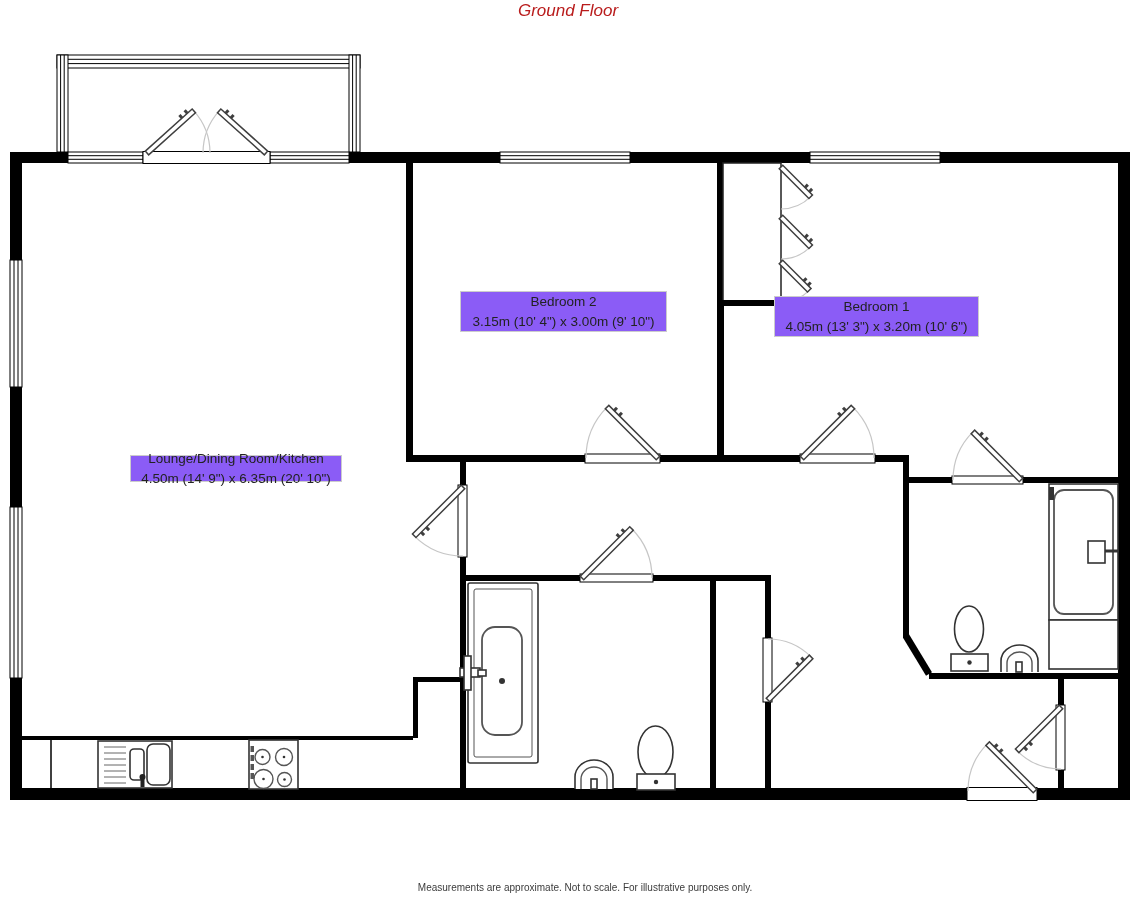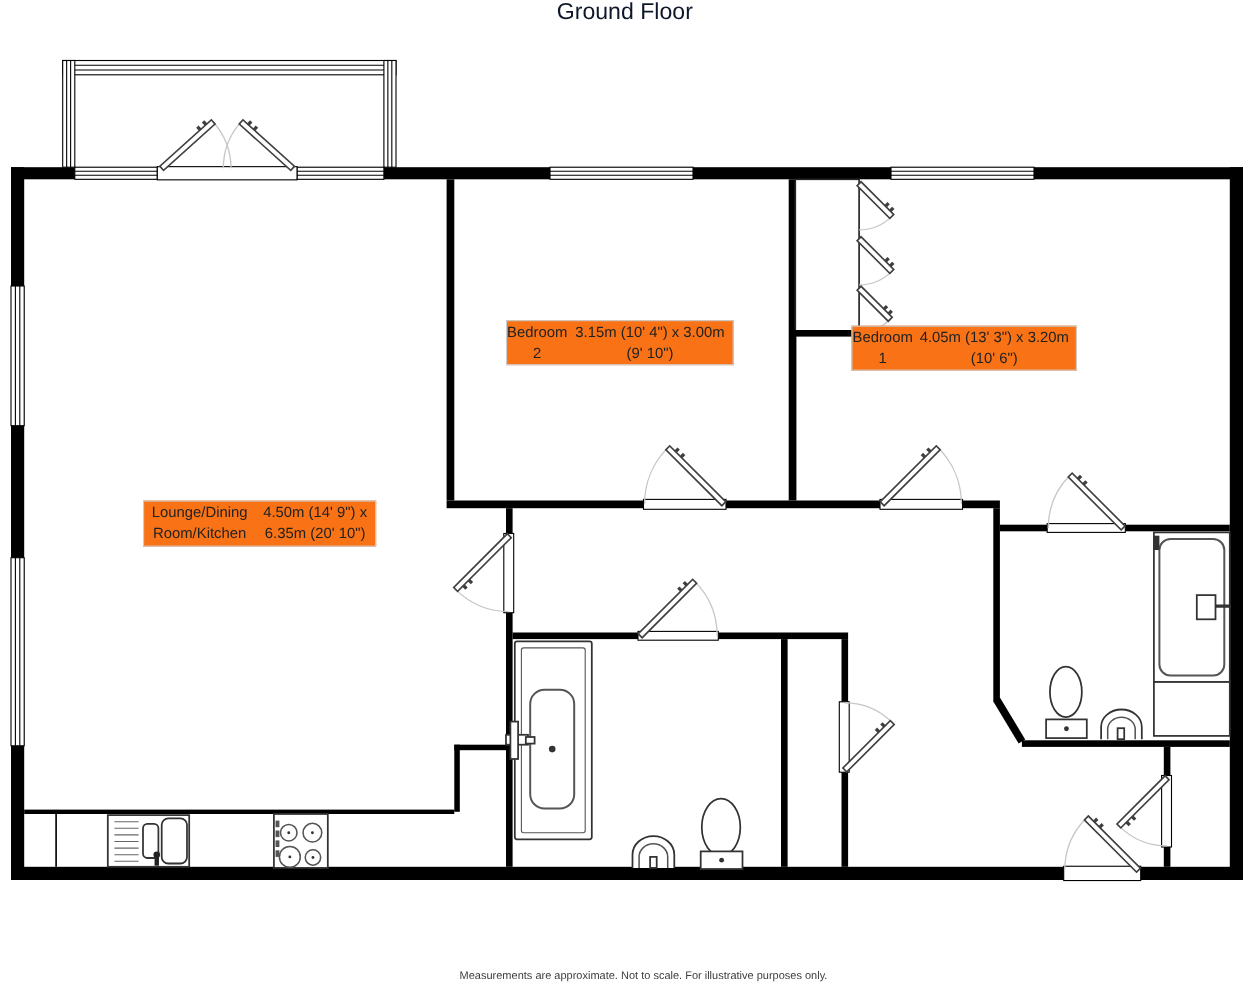--- a/index.html
+++ b/index.html
@@ -1,32 +1,32 @@
 <!DOCTYPE html>
 <html><head>
 <meta charset="utf-8">
 <style>
   html,body{margin:0;padding:0;background:#fff;}
   body{font-family:"Liberation Sans", sans-serif;}
   .stage{position:relative;width:1136px;height:905px;background:#fff;overflow:hidden;}
   .hdr{position:absolute;left:0;top:0;width:100%;text-align:center;}
-  .hdr .title{font-size:21px;color:#0f172a;line-height:22px;}
+  .hdr .title{font-size:17px;color:#b91c1c;line-height:22px;font-style:italic;}
   .hdr .subtitle{font-size:15px;color:#9c9c9c;line-height:16px;}
   .plan-svg{position:absolute;left:0;top:0;}
   .wall{fill:#000;stroke:none;}
   .thin{fill:#fff;stroke:#000;stroke-width:1;}
   .fix{fill:#fff;stroke:#333;stroke-width:1.6;}
   .inner{fill:none;stroke:#555;}
   .leaf{fill:#fff;stroke:#3f3f3f;stroke-width:1.5;}
   .tick{fill:#3f3f3f;stroke:none;}
   .arc{fill:none;stroke:#c6c6c6;stroke-width:1.2;}
   .wline{stroke:#000;stroke-width:1;}
   .gline{stroke:#666;stroke-width:1;}
-  .room-label{position:absolute;background:#f97316;border:1px solid #ccc;box-sizing:border-box;
-    display:flex;flex-direction:row;justify-content:center;text-align:center;
+  .room-label{position:absolute;background:#8b5cf6;border:1px solid #ccc;box-sizing:border-box;
+    display:flex;flex-direction:column;justify-content:center;text-align:center;
     font-size:13.5px;color:#222;line-height:1.42;}
   .ftr{position:absolute;left:0;top:882px;width:100%;text-align:center;font-size:10px;color:#3c3c3c;margin-left:17px;}
 </style>
 </head>
 <body>
 
 <div class="stage">
 
   <div class="hdr">
     <div class="title">Ground Floor</div>
@@ -302,21 +302,21 @@
         <circle cx="969.5" cy="662.5" r="2.2" fill="#333"></circle>
       </g>
       <g>
         <path class="fix" d="M1001,672 v-11 a18.5,16 0 0 1 37,0 v11"></path>
         <path class="inner" d="M1007,672 v-9 a12.5,11 0 0 1 25,0 v9" stroke-width="1.4"></path>
         <rect class="fix" x="1016" y="662" width="6" height="10" stroke-width="1.2"></rect>
       </g>
     </g>
   </svg>
 
-  <div class="room-label" style="left:130px;top:455px;width:212px;height:42px;">
+  <div class="room-label" style="left:130px;top:455px;width:212px;height:27px;">
     <span>Lounge/Dining Room/Kitchen</span>
     <span>4.50m (14' 9") x 6.35m (20' 10")</span>
   </div>
   <div class="room-label" style="left:460px;top:291px;width:207px;height:41px;">
     <span>Bedroom 2</span>
     <span>3.15m (10' 4") x 3.00m (9' 10")</span>
   </div>
   <div class="room-label" style="left:774px;top:296px;width:205px;height:41px;">
     <span>Bedroom 1</span>
     <span>4.05m (13' 3") x 3.20m (10' 6")</span>

